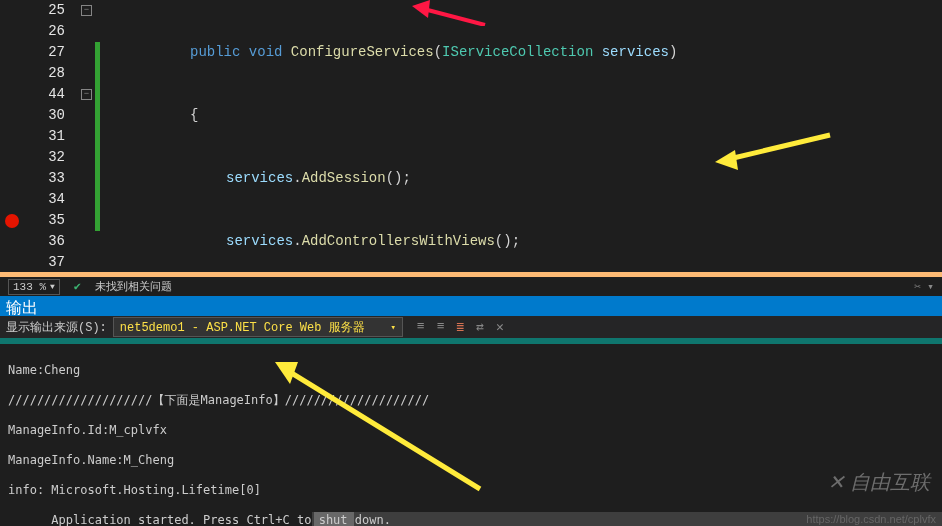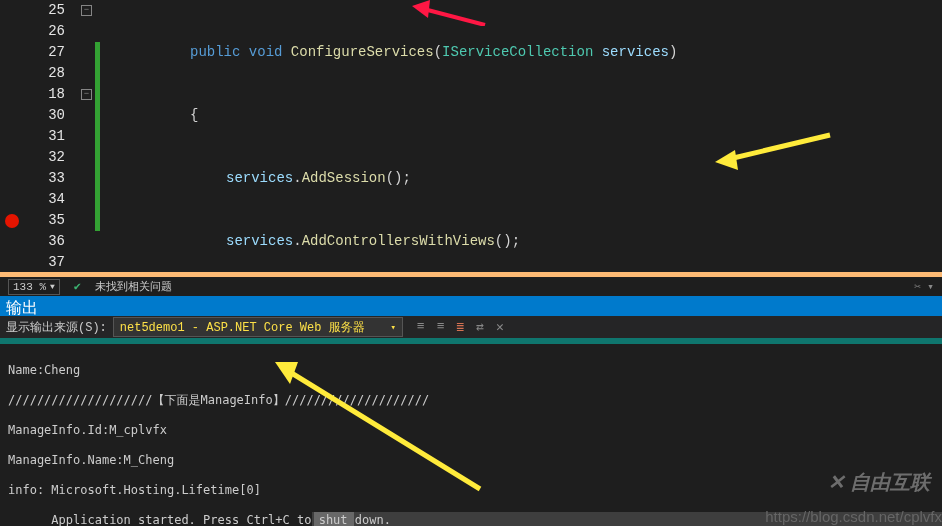--- a/index.html
+++ b/index.html
@@ -142,34 +142,34 @@
   right: 0;
   height: 14px;
   background: #3e3e3e;
 }
 .scrollbar-thumb {
   background: #686868;
   height: 100%;
   width: 40px;
   margin-left: 2px;
 }
-.watermark { position:absolute; right:12px; bottom:30px; color:#888; font-family: Arial; font-size:20px; font-weight:bold; font-style: italic; opacity:0.75; }
-.csdn-mark { position:absolute; right:0; bottom:1px; color:#666; font-size:15px; font-family: Arial; }
+.watermark { position:absolute; right:12px; bottom:30px; color:#888; font-family: Arial; font-size:20px; font-weight:normal; font-style: italic; opacity:0.75; }
+.csdn-mark { position:absolute; right:6px; bottom:1px; color:#666; font-size:11px; font-family: Arial; }
 </style>
 </head>
 <body>
 
 <div class="editor-area">
   <div class="gutter">
     <div class="line-numbers">
       <div>25</div>
       <div>26</div>
       <div>27</div>
       <div>28</div>
-      <div>18</div>
+      <div>44</div>
       <div>30</div>
       <div>31</div>
       <div>32</div>
       <div>33</div>
       <div>34</div>
       <div>35</div>
       <div>36</div>
       <div>37</div>
     </div>
     <div class="fold-col">

